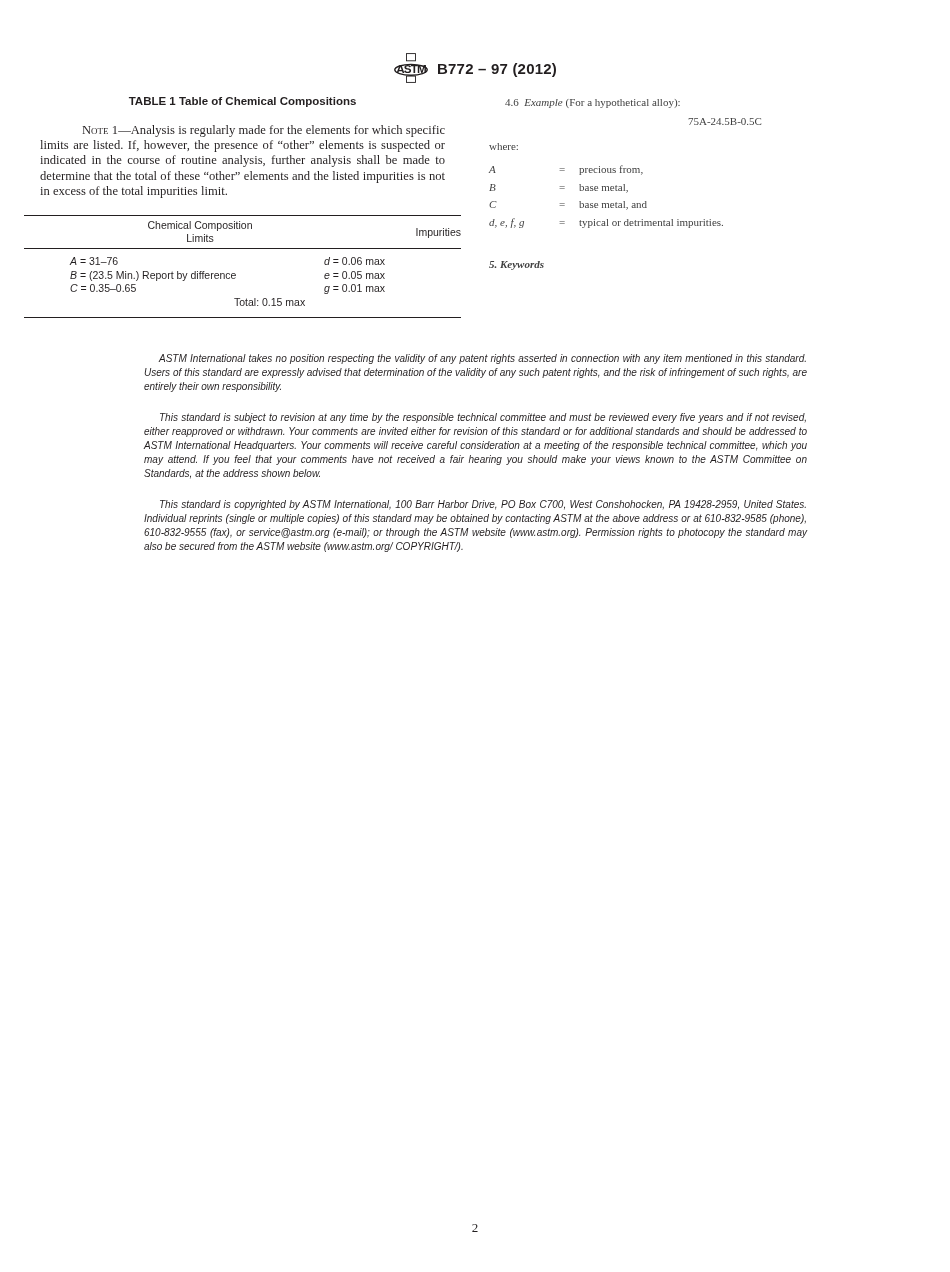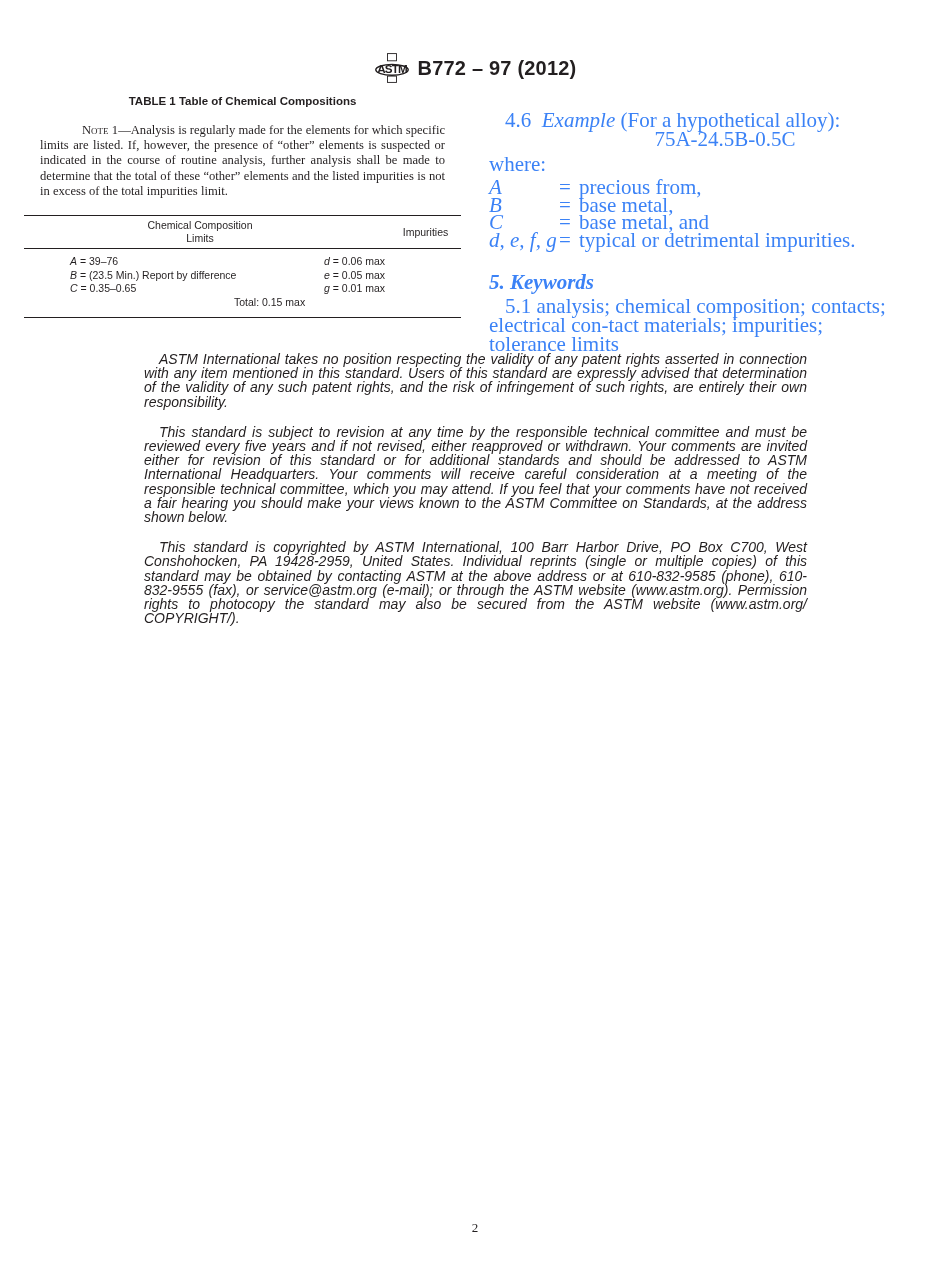--- a/index.html
+++ b/index.html
@@ -1,54 +1,54 @@
 <!DOCTYPE html>
 <html><head>
 <meta charset="utf-8">
 <style>
   html, body { margin:0; padding:0; background:#ffffff; }
   body { width:950px; height:1272px; position:relative; overflow:hidden; color:#231f20; }
 
   .header { position:absolute; left:0; top:50px; width:950px; height:36px; display:flex; justify-content:center; align-items:center; gap:8px; }
   .header .logo { width:36px; height:34px; }
-  .header .doc-id { font-family:"Liberation Sans", sans-serif; font-weight:bold; font-size:20px; letter-spacing:0.2px; }
+  .header .doc-id { font-family:"Liberation Sans", sans-serif; font-weight:bold; font-size:15px; letter-spacing:0.2px; }
 
   
   .left-col { position:absolute; left:24px; top:93px; width:437px; }
   .table-title { text-align:center; font-family:"Liberation Sans", sans-serif; font-weight:bold; font-size:11.5px; margin:2px 0 8px 0; }
   .note { font-family:"Liberation Serif", serif; font-size:12.6px; line-height:15.2px; text-align:justify; text-indent:42px; margin:16px; }
   .note .sc { font-variant:small-caps; }
   .tbl { width:100%; border-collapse:collapse; margin-top:4px; font-family:Liberation Sans, sans-serif; font-size:10.5px; }
   .tbl thead th { font-weight:normal; border-top:1.5px solid #231f20; border-bottom:1px solid #231f20; padding:3px 0 3px 0; line-height:13px; }
   .tbl thead th.c1 { width:352px; text-align:center; }
-  .tbl thead th.c2 { text-align:center; padding-left:14px; }
+  .tbl thead th.c2 { text-align:right; padding-left:14px; }
   .tbl tbody td { padding:0; line-height:13.6px; vertical-align:top; }
   .tbl tbody tr:first-child td { padding-top:6px; }
   .tbl td.l { padding-left:46px !important; }
   .tbl td.r { padding-left:0; }
   .tbl .it { font-style:italic; }
   .tbl tr.total td { text-align:left; padding-left:210px; }
   .tbl tbody tr:last-child td { border-bottom:1.5px solid #231f20; padding-bottom:8px; }
   .tbl .impcell { position:relative; left:-52px; }
 
   
-  .right-col { position:absolute; left:489px; top:111px; width:412px; font-family:"Liberation Serif", serif; font-size:21px; color:#3b82f6; }
+  .right-col { position:absolute; left:489px; top:93px; width:412px; font-family:"Liberation Serif", serif; font-size:11px; color:#404040; }
   .example-line { margin:0 0 0 16px; line-height:19px; }
   .example-line em { font-style:italic; }
   .formula { text-align:center; margin:0 0 0 60px; line-height:19px; }
   .where { margin:6px 0 6px 0; line-height:18px; }
   .defs { margin:0; line-height:17.5px; }
   .defs .row { display:flex; }
   .defs .sym { width:70px; font-style:italic; }
   .defs .eq { width:20px; }
   .section-head { font-weight:bold; margin:24px 0 6px 0; line-height:18px;font-style:italic; }
   .kw { text-indent:16px; line-height:19px; margin:0; text-align:left; }
 
   
-  .notices { position:absolute; left:144px; top:352px; width:663px; font-family:"Liberation Sans", sans-serif; font-style:italic; font-size:14px; line-height:14.2px; color:#231f20; }
+  .notices { position:absolute; left:144px; top:352px; width:663px; font-family:"Liberation Sans", sans-serif; font-style:italic; font-size:10px; line-height:14.2px; color:#231f20; }
   .notices p { margin:0 0 16px 0; text-indent:15px; text-align:justify; }
 
   .page-num { position:absolute; left:0; top:1220px; width:950px; text-align:center; font-family:"Liberation Serif", serif; font-size:13px; color:#231f20; }
 </style>
 </head>
 <body>
 
 <div class="header">
   <svg class="logo" viewBox="0 0 40 36">
     <ellipse cx="20" cy="20" rx="18" ry="6" fill="none" stroke="#231f20" stroke-width="1.6"></ellipse>
@@ -64,21 +64,21 @@
   <p class="note"><span class="sc">Note 1</span><span>—Analysis is regularly made for the elements for which specific limits are listed. If, however, the presence of “other” elements is suspected or indicated in the course of routine analysis, further analysis shall be made to determine that the total of these “other” elements and the listed impurities is not in excess of the total impurities limit.</span></p>
   <table class="tbl">
     <thead>
       <tr>
         <th class="c1"><span>Chemical Composition</span><br><span>Limits</span></th>
         <th class="c2">Impurities</th>
       </tr>
     </thead>
     <tbody>
       <tr>
-        <td class="l"><span class="it">A</span><span> = 39–76</span></td>
+        <td class="l"><span class="it">A</span><span> = 31–76</span></td>
         <td class="r"><span class="impcell"><span class="it">d</span><span> = 0.06 max</span></span></td>
       </tr>
       <tr>
         <td class="l"><span class="it">B</span><span> = (23.5 Min.) Report by difference</span></td>
         <td class="r"><span class="impcell"><span class="it">e</span><span> = 0.05 max</span></span></td>
       </tr>
       <tr>
         <td class="l"><span class="it">C</span><span> = 0.35–0.65</span></td>
         <td class="r"><span class="impcell"><span class="it">g</span><span> = 0.01 max</span></span></td>
       </tr>
@@ -109,21 +109,20 @@
         <span class="eq">=</span>
         <span>base metal, and</span>
       </div>
     <div class="row">
         <span class="sym">d, e, f, g</span>
         <span class="eq">=</span>
         <span>typical or detrimental impurities.</span>
       </div>
   </div>
   <div class="section-head">5.  Keywords</div>
-  <p class="kw">5.1  analysis; chemical composition; contacts; electrical con-tact materials; impurities; tolerance limits</p>
 </div>
 
 <div class="notices">
   <p>ASTM International takes no position respecting the validity of any patent rights asserted in connection with any item mentioned in this standard. Users of this standard are expressly advised that determination of the validity of any such patent rights, and the risk of infringement of such rights, are entirely their own responsibility.</p>
   <p>This standard is subject to revision at any time by the responsible technical committee and must be reviewed every five years and if not revised, either reapproved or withdrawn. Your comments are invited either for revision of this standard or for additional standards and should be addressed to ASTM International Headquarters. Your comments will receive careful consideration at a meeting of the responsible technical committee, which you may attend. If you feel that your comments have not received a fair hearing you should make your views known to the ASTM Committee on Standards, at the address shown below.</p>
   <p>This standard is copyrighted by ASTM International, 100 Barr Harbor Drive, PO Box C700, West Conshohocken, PA 19428-2959, United States. Individual reprints (single or multiple copies) of this standard may be obtained by contacting ASTM at the above address or at 610-832-9585 (phone), 610-832-9555 (fax), or service@astm.org (e-mail); or through the ASTM website (www.astm.org). Permission rights to photocopy the standard may also be secured from the ASTM website (www.astm.org/ COPYRIGHT/).</p>
 </div>
 
 <div class="page-num">2</div>
 

